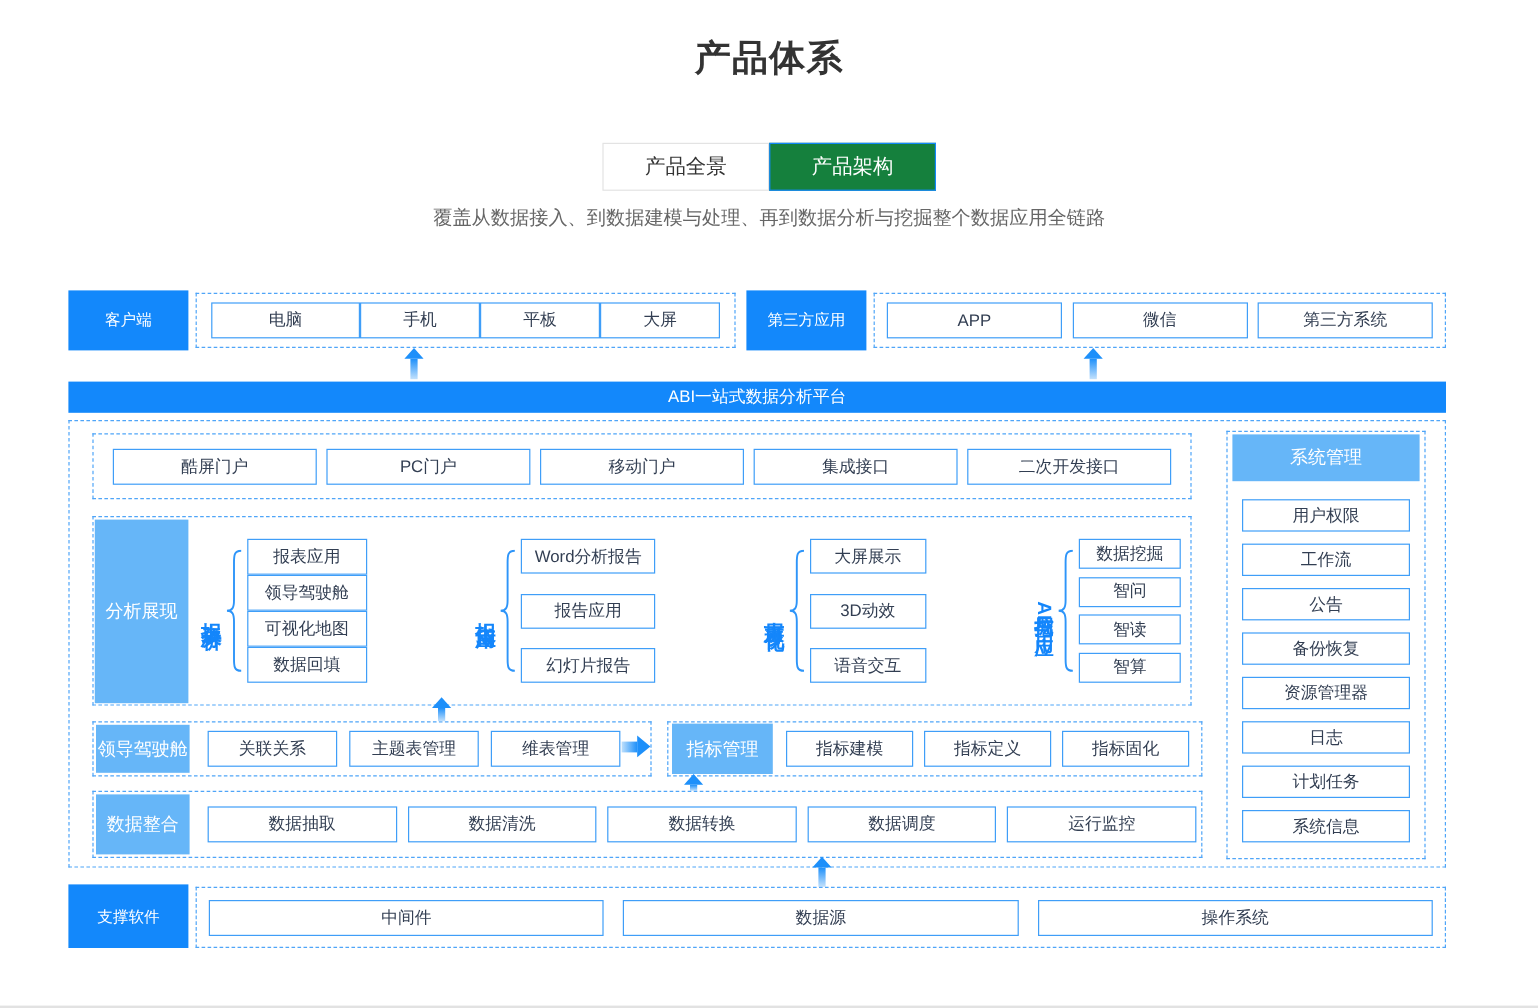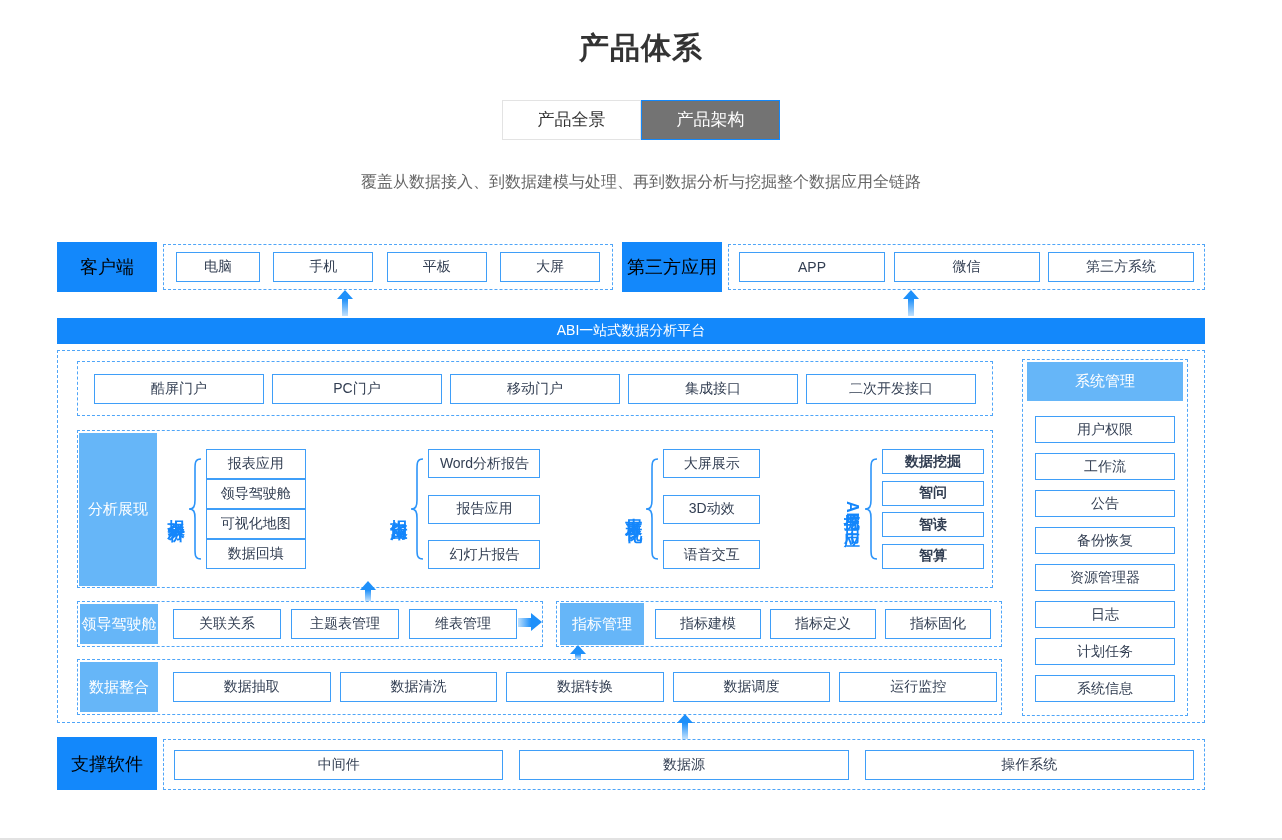--- a/index.html
+++ b/index.html
@@ -4,29 +4,29 @@
 <style>
   * { margin:0; padding:0; box-sizing:border-box; }
   html,body { background:#fff; }
   body { font-family:"Liberation Sans","DejaVu Sans",sans-serif; }
   .page { position:relative; width:1282px; height:840px; background:#fff; overflow:hidden; }
 
   .page-title { position:absolute; top:28px; left:0; width:100%; text-align:center;
     font-size:30px; font-weight:600; color:#333; letter-spacing:1px; }
 
   .tabs { position:absolute; top:100px; left:50%; transform:translateX(-50%); display:flex; }
-  .tab { width:139px; height:40px; line-height:38px; text-align:center; font-size:17px; cursor:pointer; }
+  .tab { width:139px; height:40px; line-height:38px; text-align:center; font-size:17px; cursor:pointer;margin-top:19px; }
   .tab-inactive { background:#fff; border:1px solid #e3e3e3; color:#333; }
-  .tab-active { background:#737373; border:1px solid #1388fb; color:#fff; }
+  .tab-active { background:#15803d; border:1px solid #1388fb; color:#fff; }
 
   .subtitle { position:absolute; top:172px; left:0; width:100%; text-align:center;
     font-size:16px; color:#666; }
 
   
-  .solid-lbl { position:absolute; background:#1388fb; color:#000000; font-size:18px;
+  .solid-lbl { position:absolute; background:#1388fb; color:#ffffff; font-size:13px;
     display:flex; align-items:center; justify-content:center; }
   .light-lbl { position:absolute; background:#66b6f8; color:#fff; font-size:15px;
     display:flex; align-items:center; justify-content:center; }
   .dash { position:absolute; border:1px dashed #4fa5f8; }
   .wbox { background:#fff; border:1px solid #3f9ef8; color:#323e52; font-size:14px;
     display:flex; align-items:center; justify-content:center; white-space:nowrap; }
 
   .flexrow { display:flex; align-items:center; }
 
   .banner { position:absolute; left:57px; top:318px; width:1148px; height:26px;
@@ -39,21 +39,21 @@
   .gname { writing-mode:vertical-rl; text-orientation:mixed; font-size:17px; font-weight:bold;
     color:#1486fb; letter-spacing:2px; line-height:1.1; margin-right:2px; }
   .g-ai .gname { letter-spacing:0; font-size:16px; }
   .brace { margin:0 4px 0 2px; flex:none; }
   .gboxes { height:120px; display:flex; flex-direction:column; justify-content:space-between; }
   .gbox { height:26px; }
   .g-report .gbox { width:100px; height:43px; }
   .g-agile  .gbox { width:102px; height:29px; }
   .g-doc    .gbox { width:112px; height:29px; }
   .g-screen .gbox { width:97px;  height:29px; }
-  .g-ai     .gbox { width:102px;  height:25px;font-weight:bold; }
+  .g-ai     .gbox { width:85px;  height:25px; }
 
   
   .arrow-up { position:absolute; width:16px; display:flex; flex-direction:column; align-items:center; }
   .arrow-up .head { width:0; height:0; border-left:8px solid transparent;
     border-right:8px solid transparent; border-bottom:9px solid #1e90fa; }
   .arrow-up .tail { width:6px; flex:1; background:linear-gradient(to bottom,#1e90fa,#c3e1fc); }
   .arrow-right { position:absolute; display:flex; align-items:center; }
   .arrow-right .tail { width:13px; height:9px; background:linear-gradient(to right,#bfe0fc,#1e90fa); }
   .arrow-right .head { width:0; height:0; border-top:9px solid transparent;
     border-bottom:9px solid transparent; border-left:11px solid #1e90fa; }
@@ -75,21 +75,21 @@
   <div class="tabs">
     <div class="tab tab-inactive">产品全景</div>
     <div class="tab tab-active">产品架构</div>
   </div>
 
   <div class="subtitle">覆盖从数据接入、到数据建模与处理、再到数据分析与挖掘整个数据应用全链路</div>
 
   <div class="solid-lbl" style="left:57px;top:242px;width:100px;height:50px;">客户端</div>
   <div class="dash flexrow" style="left:163px;top:244px;width:450px;height:46px;justify-content:space-between;padding:0 12px;">
 
-  <div class="wbox" style="width:84px;height:30px;">电脑</div>
+  <div class="wbox" style="width:124px;height:30px;">电脑</div>
       <div class="wbox" style="width:100px;height:30px;">手机</div>
       <div class="wbox" style="width:100px;height:30px;">平板</div>
       <div class="wbox" style="width:100px;height:30px;">大屏</div>
     </div>
 
   <div class="solid-lbl" style="left:622px;top:242px;width:100px;height:50px;">第三方应用</div>
   <div class="dash flexrow" style="left:728px;top:244px;width:477px;height:46px;justify-content:space-between;padding:0 10px;">
 
   <div class="wbox" style="width:146px;height:30px;">APP</div>
       <div class="wbox" style="width:146px;height:30px;">微信</div>

